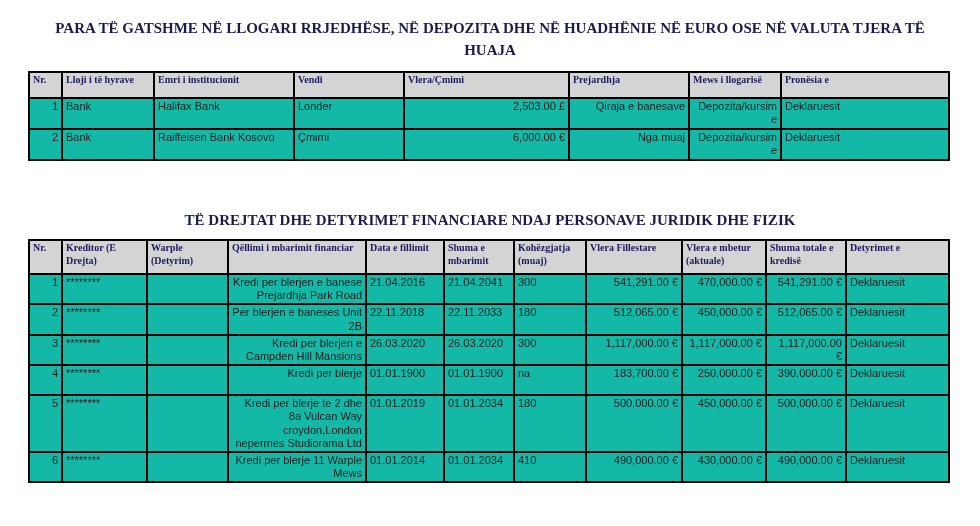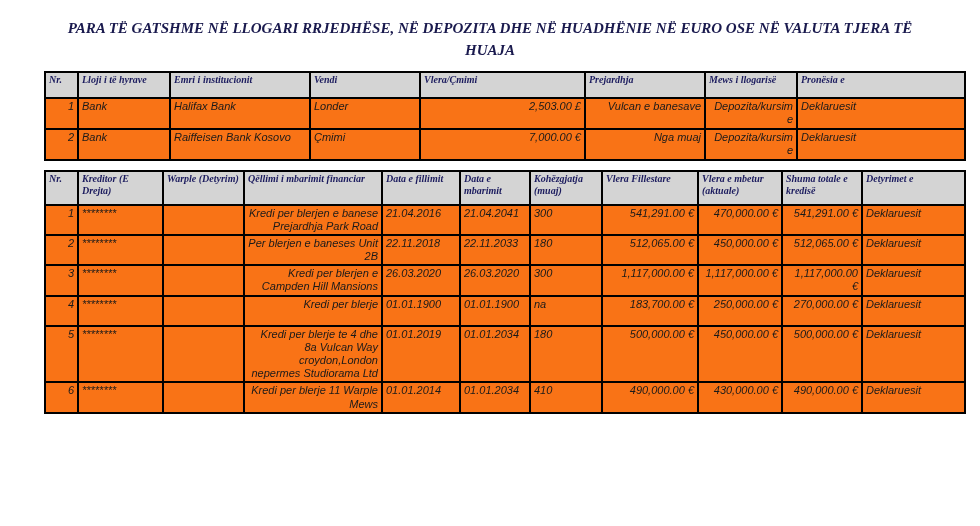--- a/index.html
+++ b/index.html
@@ -1,23 +1,23 @@
 <!DOCTYPE html>
 <html style="--title-color: #1a1a4e; --header-text: #1b1b5e; --header-bg: #d4d4d4; --border-color: #000000; --body-text: #1a1a1a;"><head>
 <meta charset="utf-8">
 <style>
   html,body{margin:0;padding:0;background:#ffffff;}
   body{width:980px;height:526px;font-family:"Liberation Sans",sans-serif;-webkit-font-smoothing:antialiased;}
-  .doc{position:relative;width:980px;height:526px;overflow:hidden;background:#fff;font-style:italic;}
+  .doc{position:relative;width:980px;height:526px;overflow:hidden;background:#fff;}
 
   .title{font-family:"Liberation Serif",serif;font-weight:bold;text-align:center;color:var(--title-color,#1a1a4e);}
   #title1{width:880px;margin:18px auto 0;font-size:15px;line-height:1.45;}
   #title2{width:900px;margin:50px auto 0;font-size:15px;line-height:1.3;}
 
-  table{border-collapse:collapse;table-layout:fixed;margin-left:44px;width:920px;background:#f97316;}
+  table{border-collapse:collapse;table-layout:fixed;margin-left:28px;width:920px;background:#14b8a6;}
   #table1{margin-top:9px;}
   #table2{margin-top:9px;}
 
   th,td{border:2px solid var(--border-color,#000);padding:1px 3px;vertical-align:top;overflow:hidden;word-wrap:break-word;}
   th{background:var(--header-bg,#d4d4d4);font-family:"Liberation Serif",serif;font-weight:bold;font-size:10px;line-height:1.25;color:var(--header-text,#1b1b5e);text-align:left;}
   td{font-size:11px;line-height:1.2;color:var(--body-text,#1a1a1a);}
 
   #table1 tr.hdr th{height:22px;}
   #table1 tr.row td{height:27px;}
   #table2 tr.hdr th{height:30px;}
@@ -63,37 +63,38 @@
       <th>Prejardhja</th>
       <th>Mews i llogarisë</th>
       <th>Pronësia e</th>
     </tr>
     <tr class="row">
       <td>1</td>
       <td>Bank</td>
       <td>Halifax Bank</td>
       <td>Londer</td>
       <td>2,503.00 £</td>
-      <td>Vulcan e banesave</td>
+      <td>Qiraja e banesave</td>
       <td>Depozita/kursime</td>
       <td>Deklaruesit</td>
     </tr>
     <tr class="row">
       <td>2</td>
       <td>Bank</td>
       <td>Raiffeisen Bank Kosovo</td>
       <td>Çmimi</td>
-      <td>7,000.00 €</td>
+      <td>6,000.00 €</td>
       <td>Nga muaj</td>
       <td>Depozita/kursime</td>
       <td>Deklaruesit</td>
     </tr>
   </tbody>
     </table>
 
+  <div class="title" id="title2">TË DREJTAT DHE DETYRIMET FINANCIARE NDAJ PERSONAVE JURIDIK DHE FIZIK</div>
 
   <table id="table2">
     <colgroup>
       <col style="width:33px">
         <col style="width:85px">
         <col style="width:81px">
         <col style="width:138px">
       <col style="width:78px">
         <col style="width:70px">
         <col style="width:72px">
@@ -102,21 +103,21 @@
         <col style="width:80px">
         <col style="width:103px">
     </colgroup>
     <tbody>
         <tr class="hdr">
       <th>Nr.</th>
       <th>Kreditor (E Drejta)</th>
       <th>Warple (Detyrim)</th>
       <th>Qëllimi i mbarimit financiar</th>
       <th>Data e fillimit</th>
-      <th>Data e mbarimit</th>
+      <th>Shuma e mbarimit</th>
       <th>Kohëzgjatja (muaj)</th>
       <th>Vlera Fillestare</th>
       <th>Vlera e mbetur (aktuale)</th>
       <th>Shuma totale e kredisë</th>
       <th>Detyrimet e</th>
     </tr>
     <tr class="row">
       <td>1</td>
       <td>********</td>
       <td></td>
@@ -158,28 +159,28 @@
     <tr class="row">
       <td>4</td>
       <td>********</td>
       <td></td>
       <td>Kredi per blerje</td>
       <td>01.01.1900</td>
       <td>01.01.1900</td>
       <td>na</td>
       <td>183,700.00 €</td>
       <td>250,000.00 €</td>
-      <td>270,000.00 €</td>
+      <td>390,000.00 €</td>
       <td>Deklaruesit</td>
     </tr>
     <tr class="row">
       <td>5</td>
       <td>********</td>
       <td></td>
-      <td>Kredi per blerje te 4 dhe 8a Vulcan Way croydon,London nepermes Studiorama Ltd</td>
+      <td>Kredi per blerje te 2 dhe 8a Vulcan Way croydon,London nepermes Studiorama Ltd</td>
       <td>01.01.2019</td>
       <td>01.01.2034</td>
       <td>180</td>
       <td>500,000.00 €</td>
       <td>450,000.00 €</td>
       <td>500,000.00 €</td>
       <td>Deklaruesit</td>
     </tr>
     <tr class="row">
       <td>6</td>

